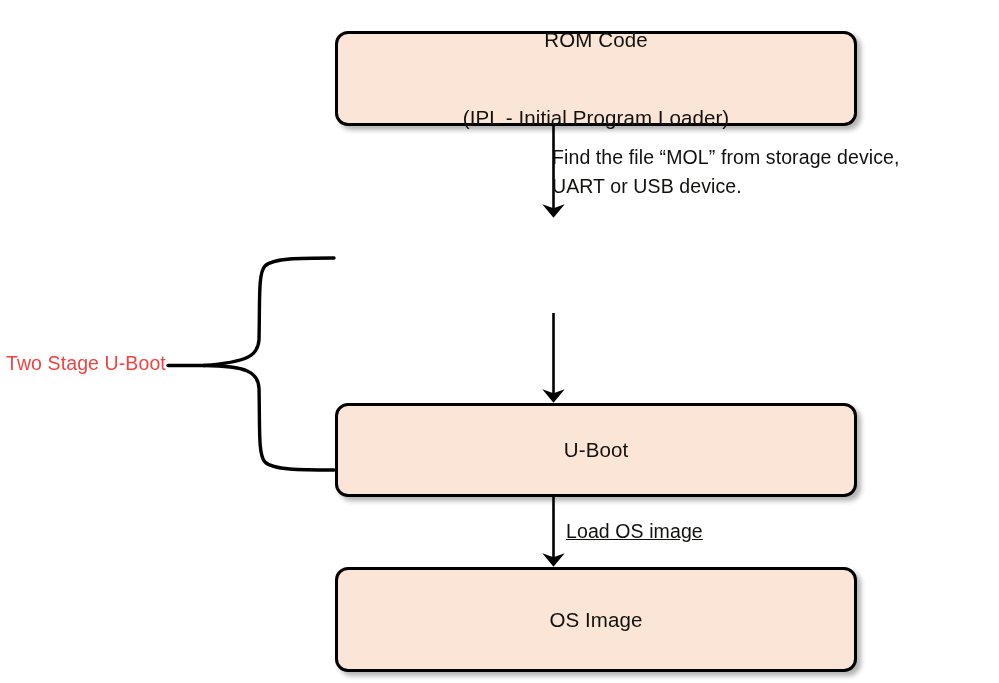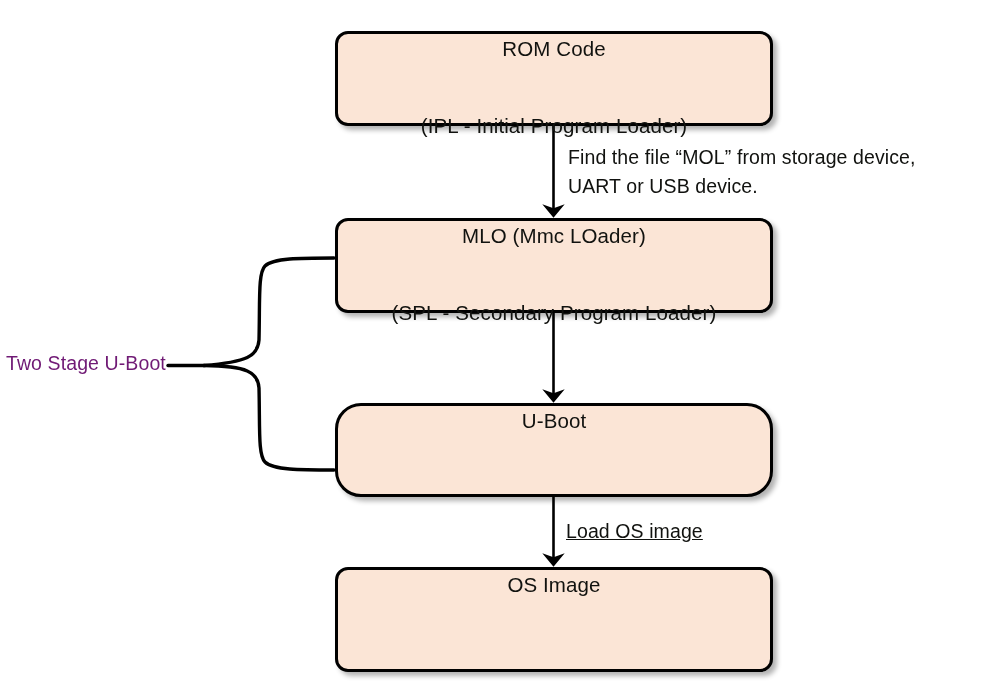--- a/index.html
+++ b/index.html
@@ -16,71 +16,72 @@
     width: 999px;
     height: 683px;
     background: #ffffff;
     overflow: hidden;
   }
 
   
   .node {
     position: absolute;
     left: 335px;
-    width: 438px;
+    width: 522px;
     box-sizing: border-box;
     background: #fbe5d6;
     border: 3px solid #000000;
     border-radius: 13px;
     box-shadow: 4px 4px 5px rgba(0,0,0,0.30);
     display: flex;
     flex-direction: column;
     align-items: center;
+    justify-content: center;
     color: #11120f;
     font-size: 20.5px;
     line-height: 1.42;
     text-align: center;
     letter-spacing: 0.1px;
   }
   .node .line2 { display: block; margin-top: 48px; }
 
   #node-rom-code   { top: 31px;  height: 95px; }
   #node-mlo        { top: 218px; height: 95px; }
-  #node-uboot      { top: 403px; height: 94px; border-radius: 26px; }
+  #node-uboot      { top: 403px; height: 94px; }
   #node-os-image   { top: 567px; height: 105px; }
 
   
   #connectors {
     position: absolute;
     left: 0; top: 0;
     width: 999px;
     height: 683px;
     pointer-events: none;
   }
 
   
   .edge-label {
     position: absolute;
     color: #11120f;
     font-size: 19.5px;
     line-height: 1.50;
     letter-spacing: 0.1px;
     white-space: pre-line;
   }
-  #edge-label-rom-to-mlo  { left: 568px; top: 143px; width: 420px; }
+  #edge-label-rom-to-mlo  { left: 552px; top: 143px; width: 420px; }
   #edge-label-mlo-to-uboot{ left: 568px; top: 329px; width: 420px; }
   #edge-label-uboot-to-os { left: 566px; top: 517px; width: 300px; text-decoration: underline; }
 
   
   #brace-label {
     position: absolute;
     left: 6px;
     top: 352px;
     width: 196px;
-    color: #701a75;
+    color: #ef4444;
     font-size: 19.5px;
     letter-spacing: 0.1px;
     white-space: nowrap;
   }
 </style>
 </head>
 <body>
 
 <div id="canvas">
 
@@ -115,24 +116,20 @@
 
       <line x1="204" y1="365.5" x2="168" y2="365.5" stroke="#000000" stroke-width="3.4" stroke-linecap="round"></line>
     </g>
   </svg>
 
   <div class="node" id="node-rom-code">
     <span>ROM Code</span>
     <span class="line2">(IPL - Initial Program Loader)</span>
   </div>
 
-  <div class="node" id="node-mlo">
-    <span>MLO (Mmc LOader)</span>
-    <span class="line2">(SPL - Secondary Program Loader)</span>
-  </div>
 
   <div class="node" id="node-uboot">
     <span>U-Boot</span>
   </div>
 
   <div class="node" id="node-os-image">
     <span>OS Image</span>
   </div>
 
   <div class="edge-label" id="edge-label-rom-to-mlo">Find the file “MOL” from storage device,

